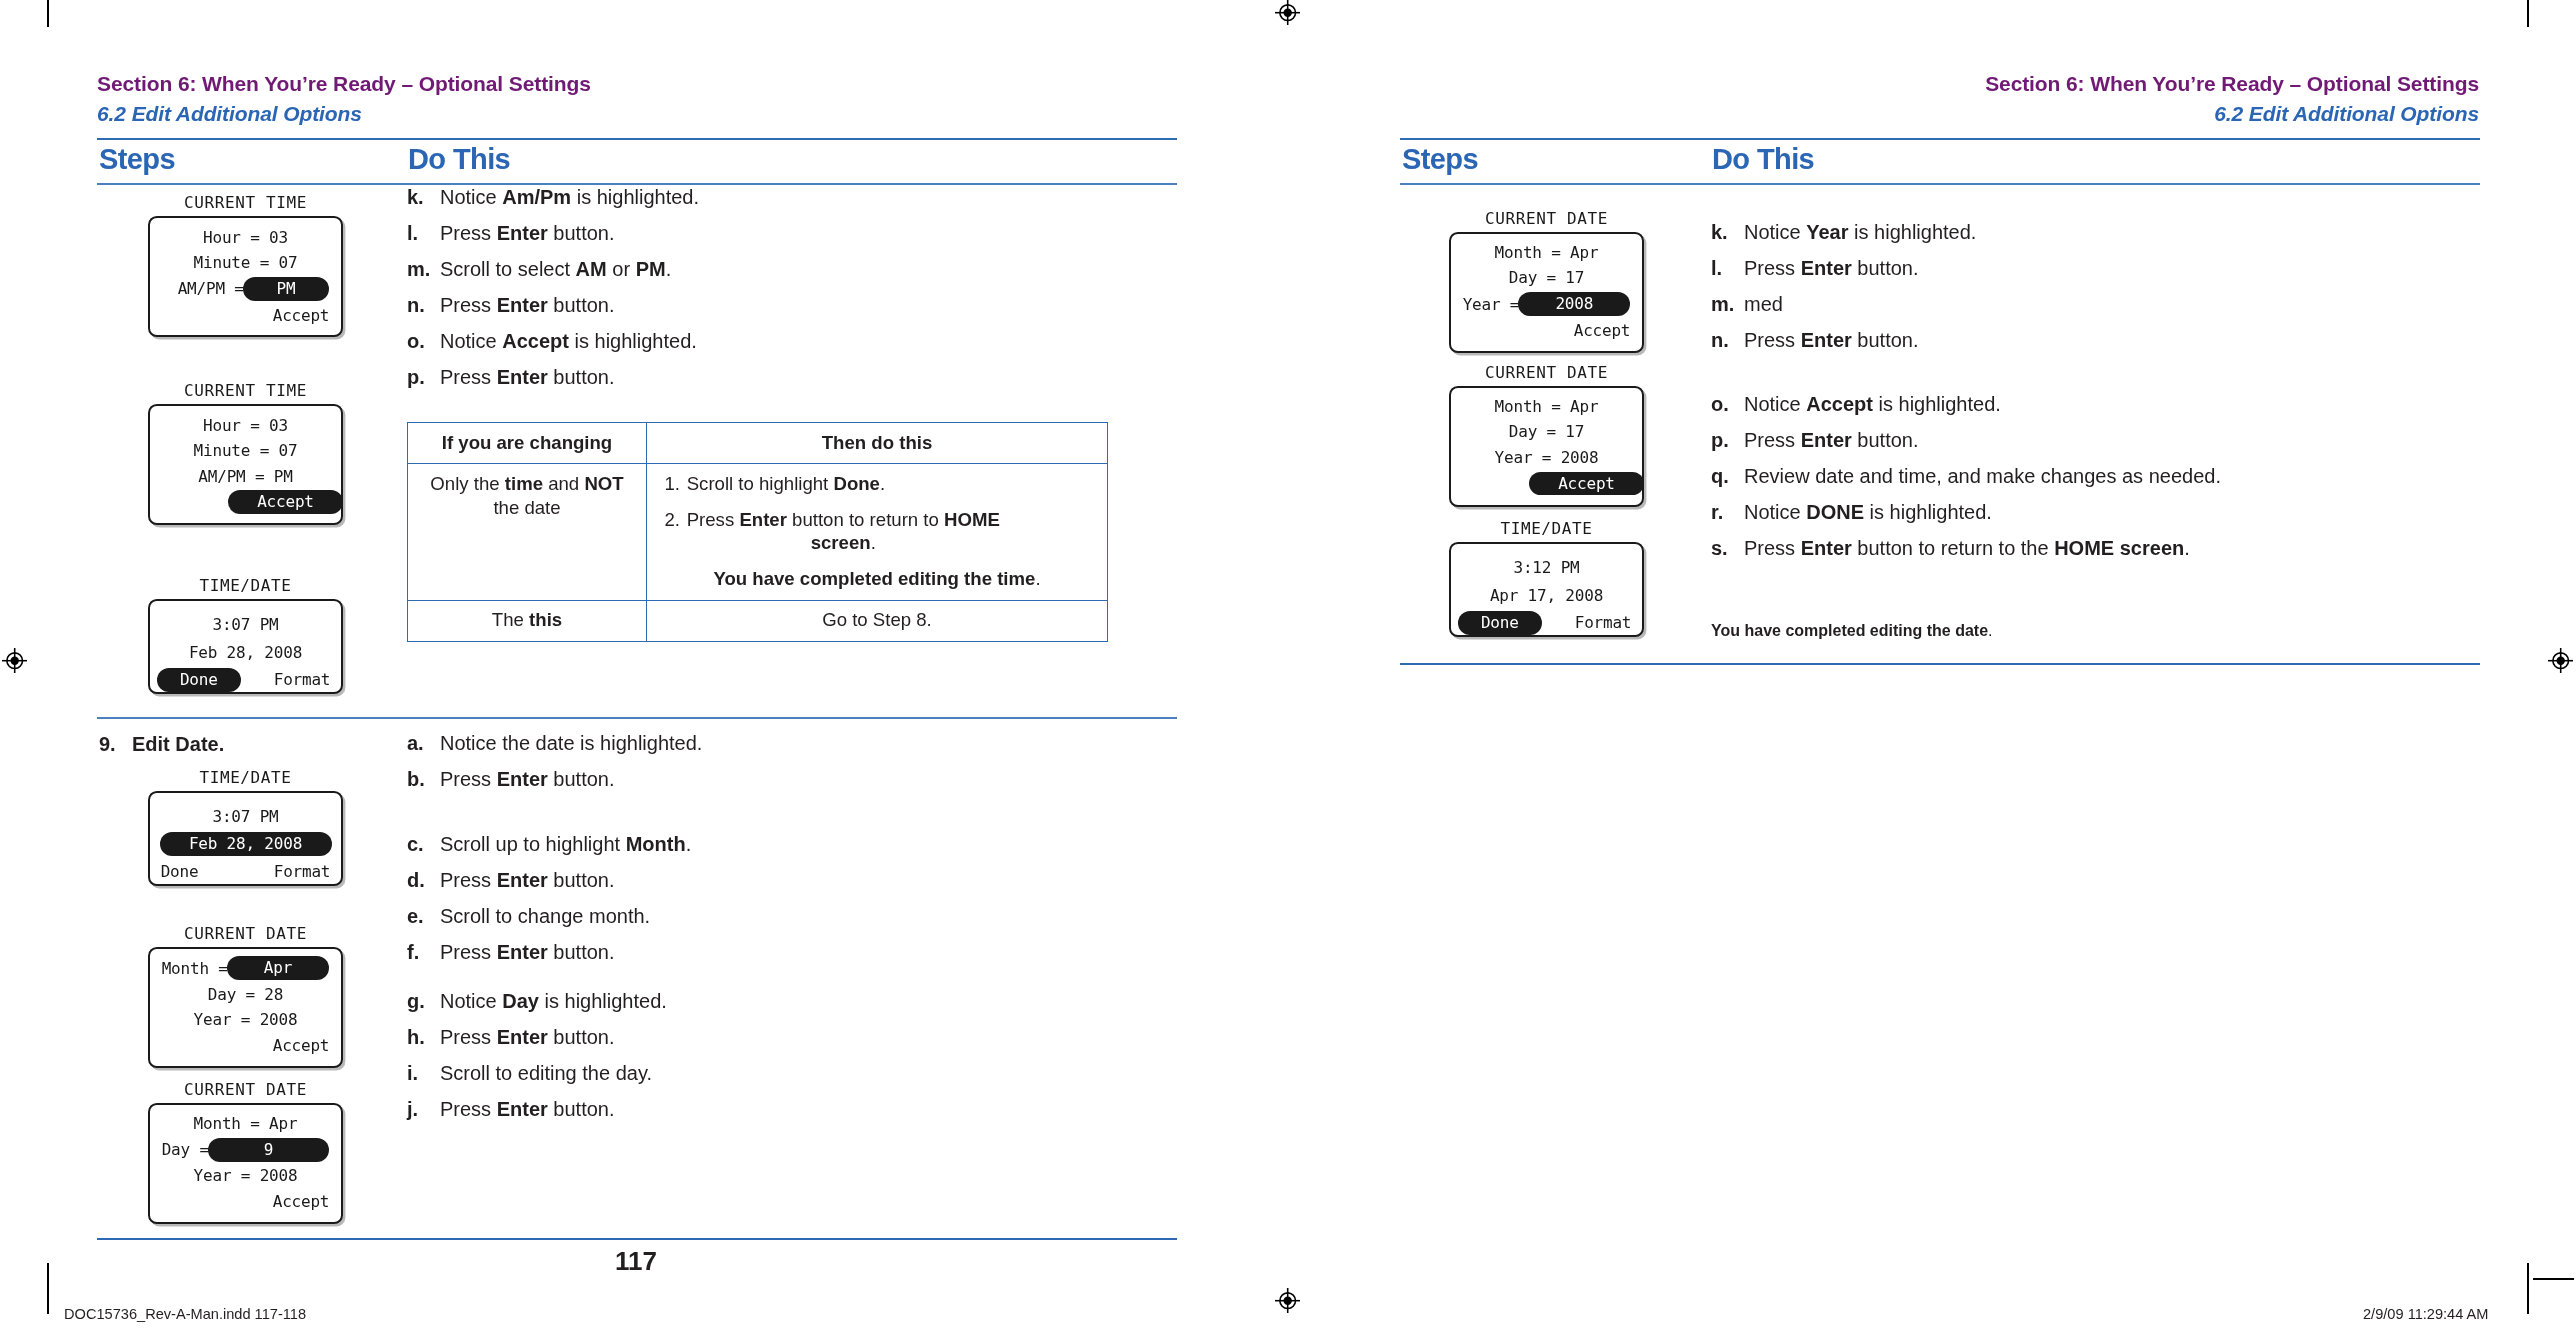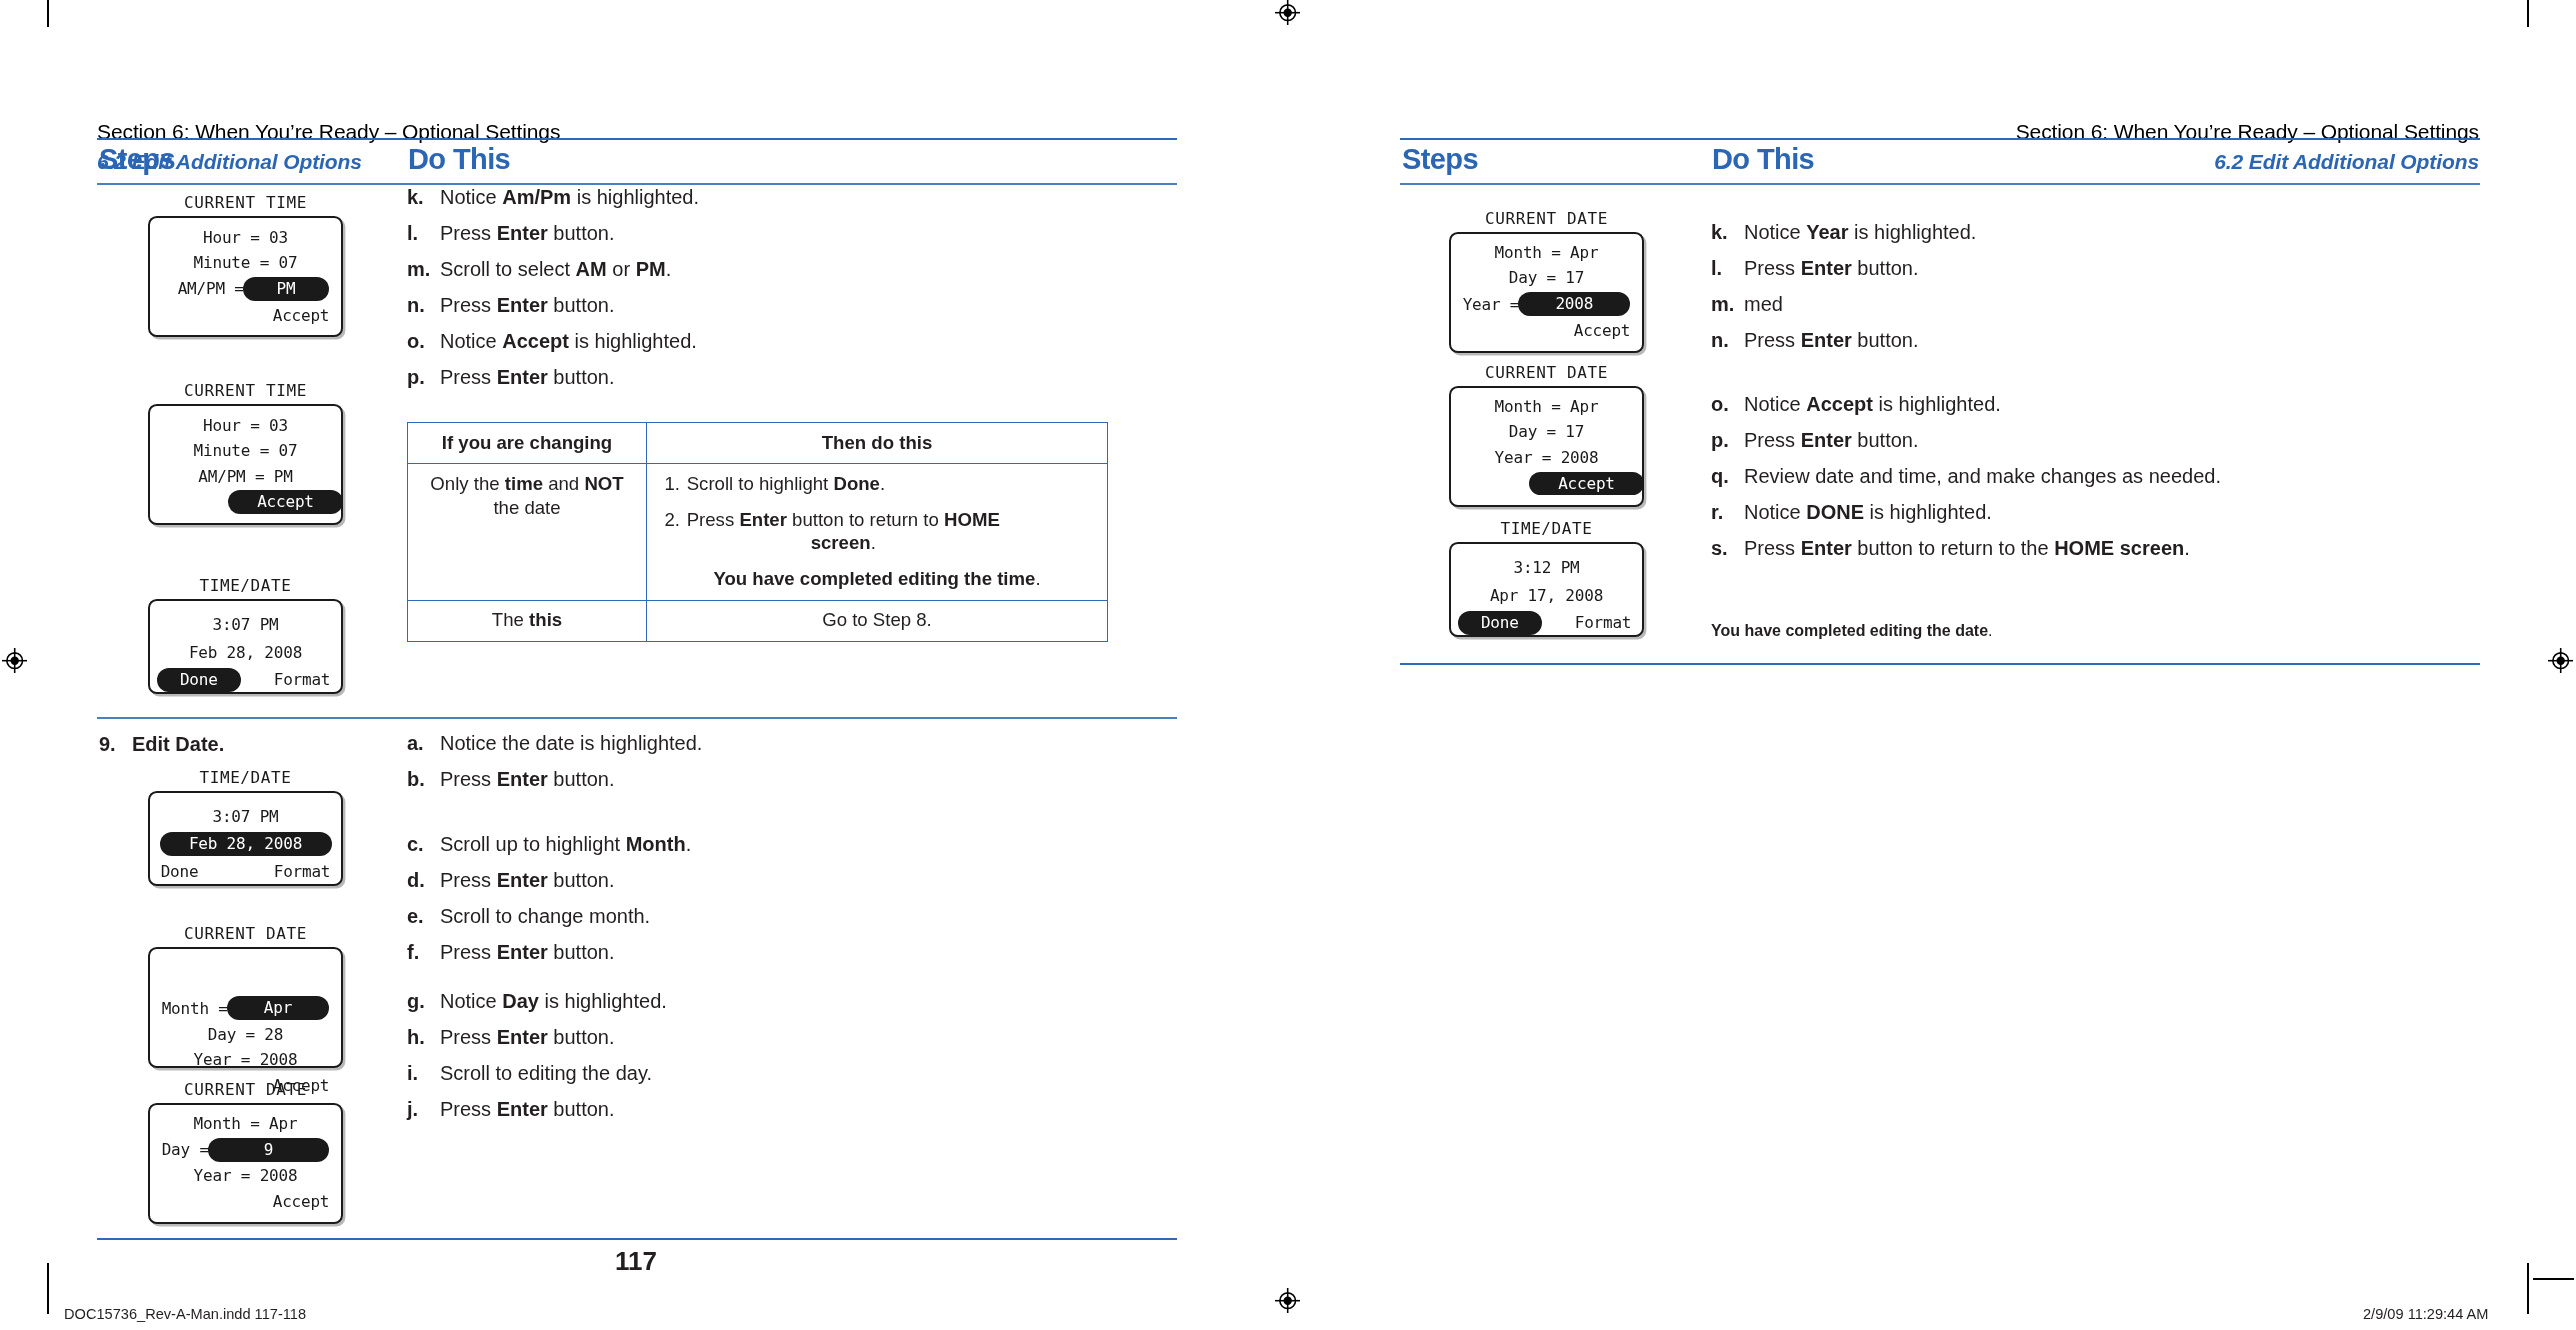--- a/index.html
+++ b/index.html
@@ -28,25 +28,24 @@
   .page-left  { left: 0;    width: 1288px; }
   .page-right { left: 1288px; width: 1288px; }
 
   
   .runhead {
     position: absolute;
     font-size: 21px;
     line-height: 1.32;
   }
   .runhead .rh-section {
-    font-weight: normal;
-    color: #000000;
+    font-weight: bold;
+    color: #701a75;
     letter-spacing: -0.1px;
     white-space: nowrap;
-    margin-top: 48px;
   }
   .runhead .rh-sub {
     font-weight: bold;
     font-style: italic;
     color: #2b66b5;
     letter-spacing: -0.1px;
     white-space: nowrap;
     margin-top: 2px;
   }
   .rh-left  { left: 97px; top: 70px; text-align: left; }
@@ -391,21 +390,21 @@
             <span>Format</span>
           </div>
         </div>
       </div>
     </div>
 
     <div class="lcd-block" style="left:148px; top:924px; width:195px;">
       <div class="lcd-title">CURRENT DATE</div>
       <div class="lcd-frame" style="height:121px;">
         <div class="lcd-rows" style="padding:5.9px 11.7px 0 11.7px;">
-          <div class="lcd-row has-overflow" style="height:27px; justify-content:center;margin-top:40px;">
+          <div class="lcd-row has-overflow" style="height:27px; justify-content:center;">
             <span class="lbl">Month =</span>
             <span class="hl" style="width:125px; margin-left:-1px;">Apr</span>
           </div>
           <div class="lcd-row" style="height:25.4px;">
               <span>Day = 28</span>
             </div>
           <div class="lcd-row" style="height:25.4px;">
               <span>Year = 2008</span>
             </div>
           <div class="lcd-row" style="height:25.4px; justify-content:flex-end;">

